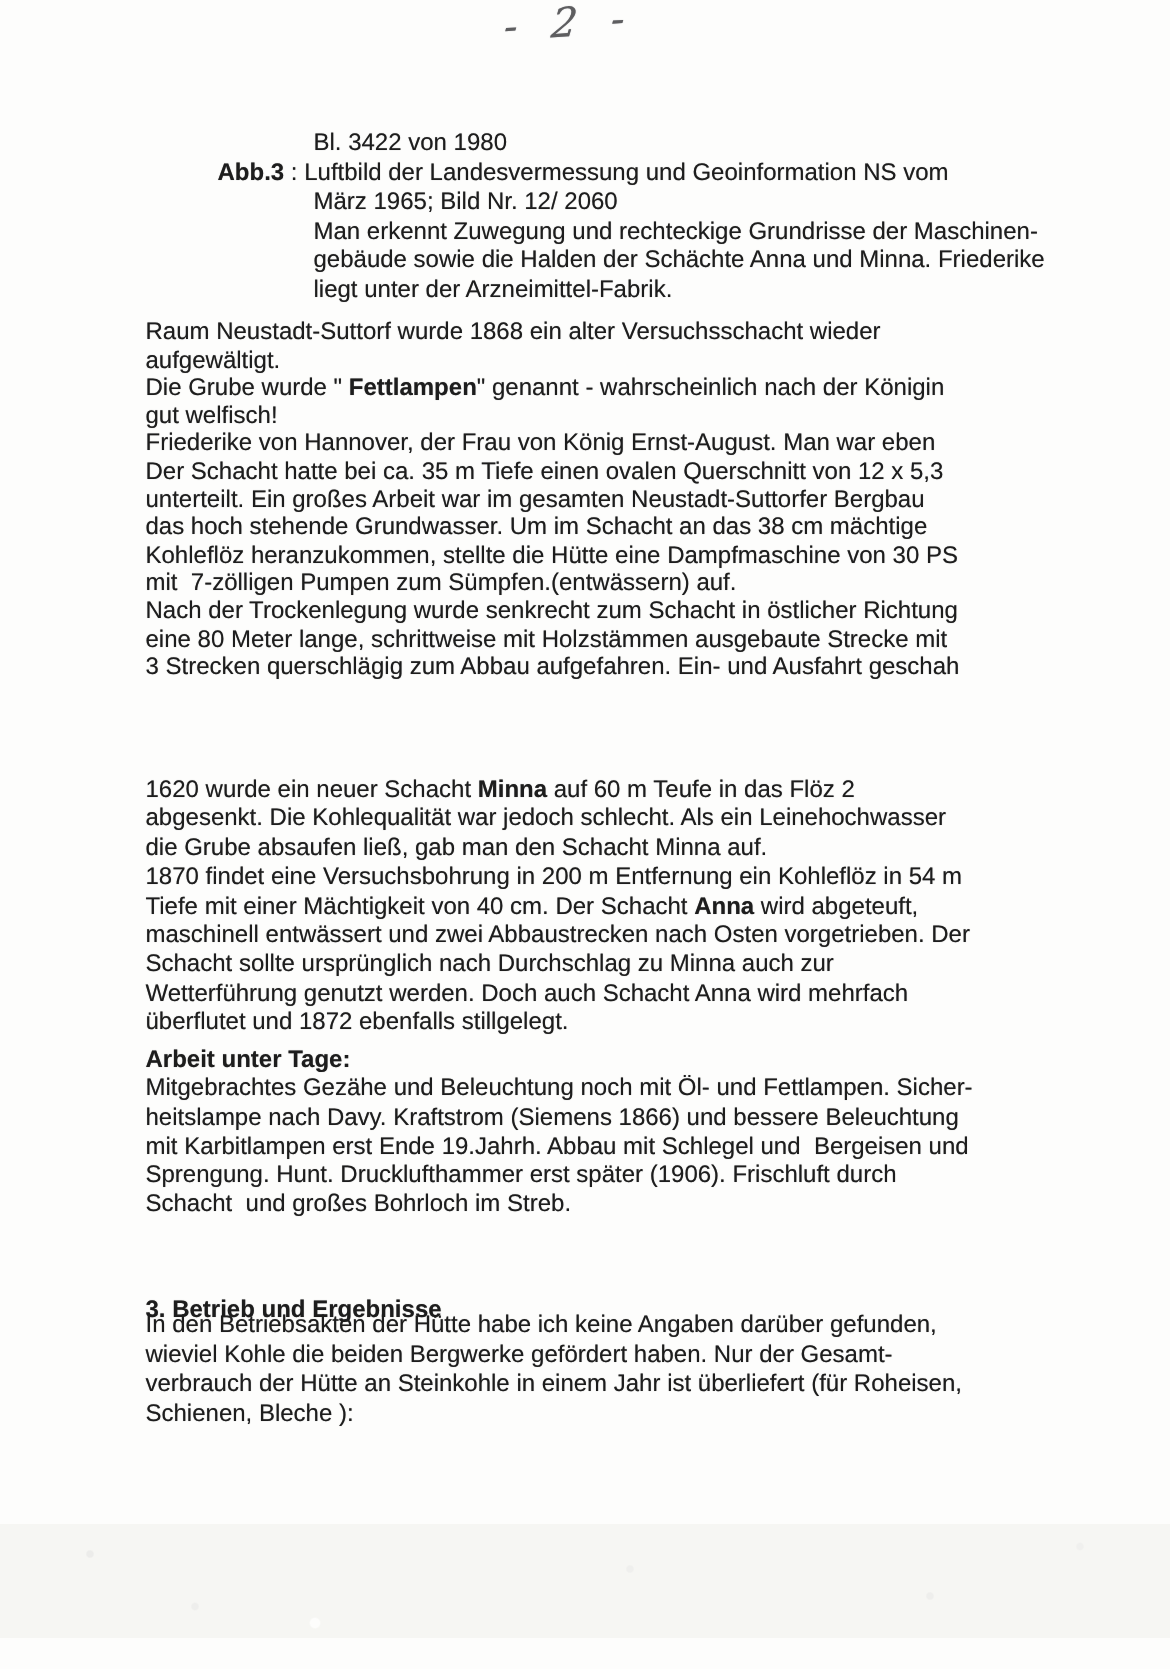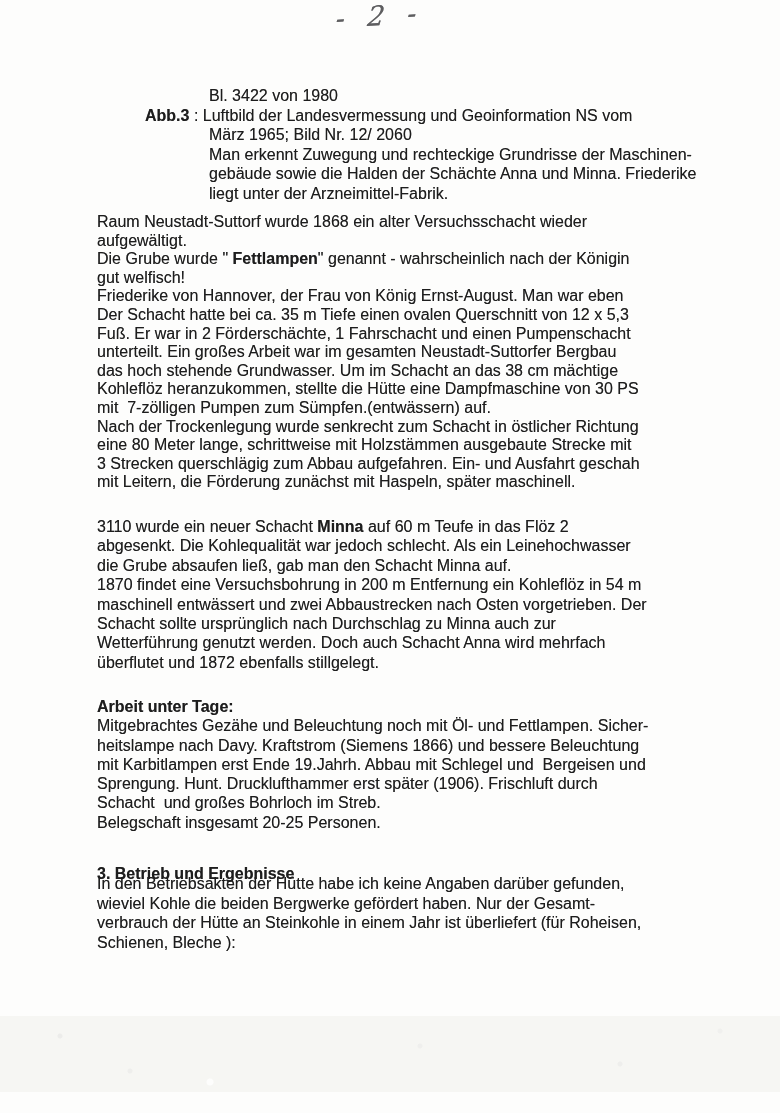--- a/index.html
+++ b/index.html
@@ -89,50 +89,48 @@
       <div class="line indent"><span>liegt unter der Arzneimittel-Fabrik.</span></div>
     </div>
 
   <div class="txt para1">
       <div class="line"><span>Raum Neustadt-Suttorf wurde 1868 ein alter Versuchsschacht wieder</span></div>
       <div class="line"><span>aufgewältigt.</span></div>
       <div class="line"><span>Die Grube wurde " </span><span class="b">Fettlampen</span><span>" genannt - wahrscheinlich nach der Königin</span></div>
       <div class="line"><span>gut welfisch!</span></div>
       <div class="line"><span>Friederike von Hannover, der Frau von König Ernst-August. Man war eben</span></div>
       <div class="line"><span>Der Schacht hatte bei ca. 35 m Tiefe einen ovalen Querschnitt von 12 x 5,3</span></div>
-      <div class="line"><span>Fuß. Er war in 2 Förderschächte, 1 Fahrschacht und einen Pumpenschacht</span></div>
       <div class="line"><span>unterteilt. Ein großes Arbeit war im gesamten Neustadt-Suttorfer Bergbau</span></div>
       <div class="line"><span>das hoch stehende Grundwasser. Um im Schacht an das 38 cm mächtige</span></div>
       <div class="line"><span>Kohleflöz heranzukommen, stellte die Hütte eine Dampfmaschine von 30 PS</span></div>
       <div class="line"><span>mit  7-zölligen Pumpen zum Sümpfen.(entwässern) auf.</span></div>
       <div class="line"><span>Nach der Trockenlegung wurde senkrecht zum Schacht in östlicher Richtung</span></div>
       <div class="line"><span>eine 80 Meter lange, schrittweise mit Holzstämmen ausgebaute Strecke mit</span></div>
       <div class="line"><span>3 Strecken querschlägig zum Abbau aufgefahren. Ein- und Ausfahrt geschah</span></div>
-      <div class="line"><span>mit Leitern, die Förderung zunächst mit Haspeln, später maschinell.</span></div>
     </div>
 
   <div class="txt para2">
-      <div class="line"><span>3110 wurde ein neuer Schacht </span><span class="b">Minna</span><span> auf 60 m Teufe in das Flöz 2</span></div>
+      <div class="line"><span>1620 wurde ein neuer Schacht </span><span class="b">Minna</span><span> auf 60 m Teufe in das Flöz 2</span></div>
       <div class="line"><span>abgesenkt. Die Kohlequalität war jedoch schlecht. Als ein Leinehochwasser</span></div>
       <div class="line"><span>die Grube absaufen ließ, gab man den Schacht Minna auf.</span></div>
       <div class="line"><span>1870 findet eine Versuchsbohrung in 200 m Entfernung ein Kohleflöz in 54 m</span></div>
+      <div class="line"><span>Tiefe mit einer Mächtigkeit von 40 cm. Der Schacht </span><span class="b">Anna</span><span> wird abgeteuft,</span></div>
       <div class="line"><span>maschinell entwässert und zwei Abbaustrecken nach Osten vorgetrieben. Der</span></div>
       <div class="line"><span>Schacht sollte ursprünglich nach Durchschlag zu Minna auch zur</span></div>
       <div class="line"><span>Wetterführung genutzt werden. Doch auch Schacht Anna wird mehrfach</span></div>
       <div class="line"><span>überflutet und 1872 ebenfalls stillgelegt.</span></div>
     </div>
 
   <div class="txt para3">
       <div class="line"><span class="b">Arbeit unter Tage:</span></div>
       <div class="line"><span>Mitgebrachtes Gezähe und Beleuchtung noch mit Öl- und Fettlampen. Sicher-</span></div>
       <div class="line"><span>heitslampe nach Davy. Kraftstrom (Siemens 1866) und bessere Beleuchtung</span></div>
       <div class="line"><span>mit Karbitlampen erst Ende 19.Jahrh. Abbau mit Schlegel und  Bergeisen und</span></div>
       <div class="line"><span>Sprengung. Hunt. Drucklufthammer erst später (1906). Frischluft durch</span></div>
       <div class="line"><span>Schacht  und großes Bohrloch im Streb.</span></div>
-      <div class="line"><span>Belegschaft insgesamt 20-25 Personen.</span></div>
     </div>
 
   <div class="txt heading">3. Betrieb und Ergebnisse</div>
 
   <div class="txt para4">
       <div class="line"><span>In den Betriebsakten der Hütte habe ich keine Angaben darüber gefunden,</span></div>
       <div class="line"><span>wieviel Kohle die beiden Bergwerke gefördert haben. Nur der Gesamt-</span></div>
       <div class="line"><span>verbrauch der Hütte an Steinkohle in einem Jahr ist überliefert (für Roheisen,</span></div>
       <div class="line"><span>Schienen, Bleche ):</span></div>
     </div>

